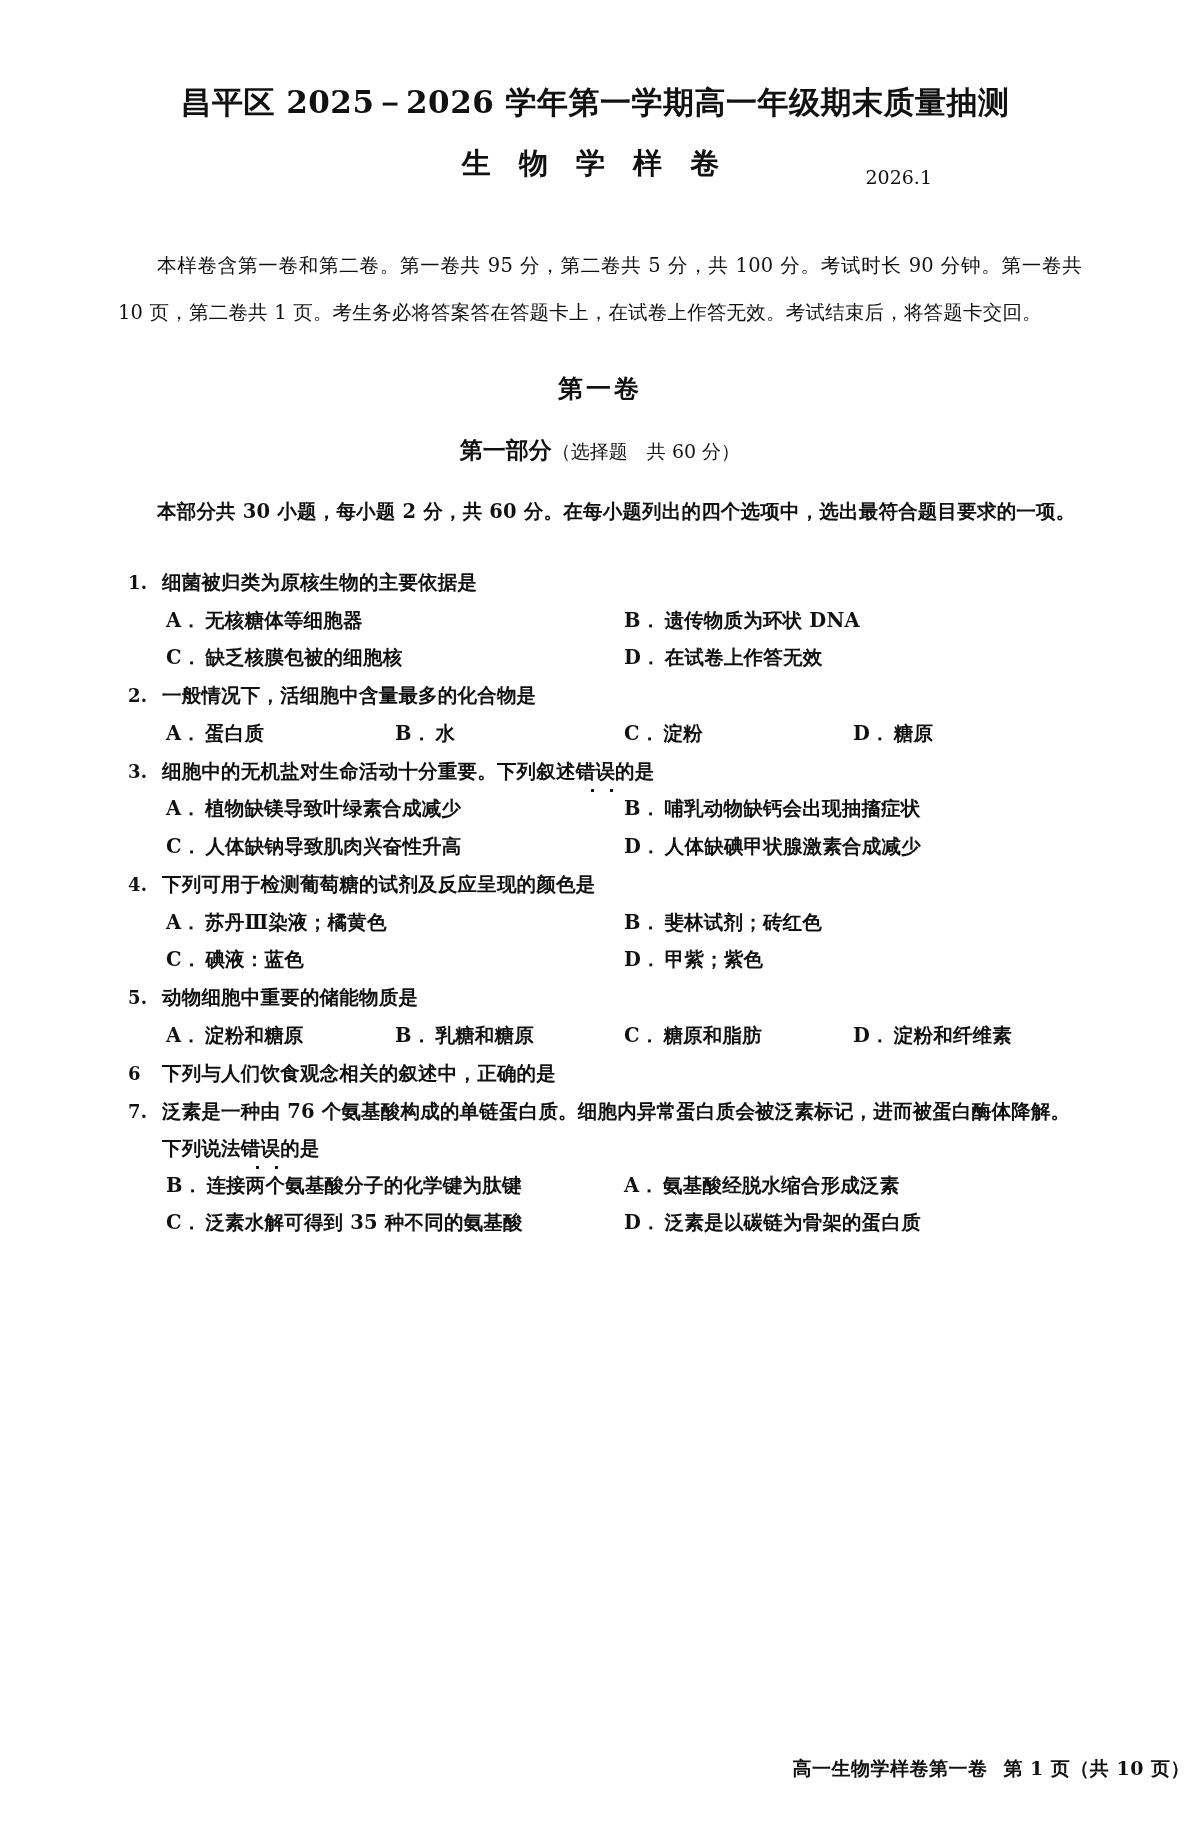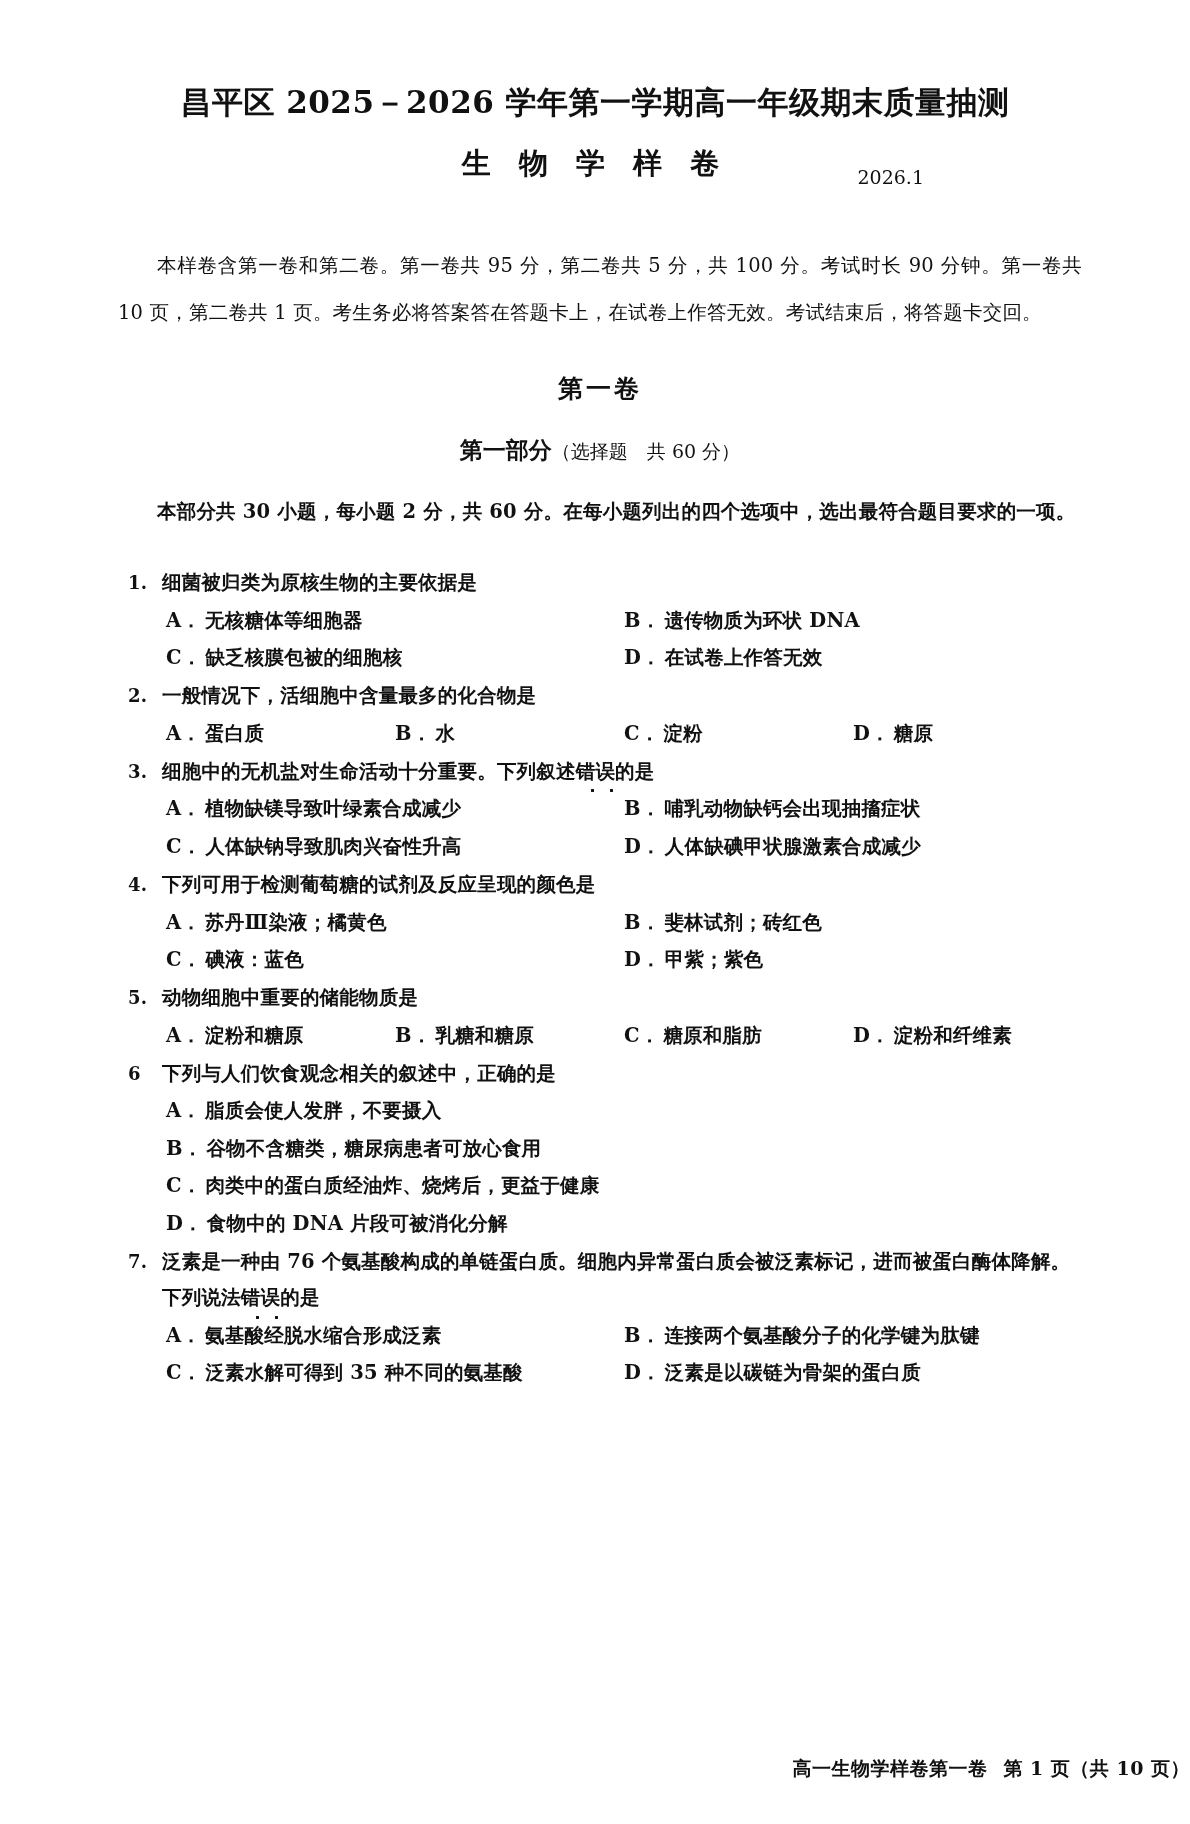--- a/index.html
+++ b/index.html
@@ -42,21 +42,21 @@
   .doc-subtitle {
     text-align: center;
     font-size: 29px;
     font-weight: bold;
     letter-spacing: 9px;
     line-height: 1.2;
     margin: 0;
   }
   .doc-date {
     position: absolute;
-    right: 266px;
+    right: 258px;
     bottom: 2px;
     font-size: 19px;
     font-weight: normal;
     font-family: "DejaVu Serif", "Liberation Serif", serif;
   }
 
   
   .content {
     padding-left: 118px;
     padding-right: 108px;
@@ -272,36 +272,30 @@
           <div class="opt"><span class="lbl">C．</span><span>糖原和脂肪</span></div>
           <div class="opt"><span class="lbl">D．</span><span>淀粉和纤维素</span></div>
         </div>
       </div>
 
       <div class="q-block">
         <div class="q-stem">
           <span class="q-num">6</span>
           <span class="q-text">下列与人们饮食观念相关的叙述中，正确的是</span>
         </div>
-        <div class="opts stack">
-          <div class="opt"><span class="lbl">A．</span><span>脂质会使人发胖，不要摄入</span></div>
-          <div class="opt"><span class="lbl">B．</span><span>谷物不含糖类，糖尿病患者可放心食用</span></div>
-          <div class="opt"><span class="lbl">C．</span><span>肉类中的蛋白质经油炸、烧烤后，更益于健康</span></div>
-          <div class="opt"><span class="lbl">D．</span><span>食物中的 DNA 片段可被消化分解</span></div>
-        </div>
       </div>
 
       <div class="q-block">
         <div class="q-stem">
           <span class="q-num">7.</span>
           <span class="q-text"><span>泛素是一种由 76 个氨基酸构成的单链蛋白质。细胞内异常蛋白质会被泛素标记，进而被蛋白酶体降解。下列说法</span><span class="dotted">错误</span><span>的是</span></span>
         </div>
         <div class="opts two-col">
+          <div class="opt"><span class="lbl">B．</span><span>连接两个氨基酸分子的化学键为肽键</span></div>
           <div class="opt"><span class="lbl">A．</span><span>氨基酸经脱水缩合形成泛素</span></div>
-          <div class="opt"><span class="lbl">B．</span><span>连接两个氨基酸分子的化学键为肽键</span></div>
           <div class="opt"><span class="lbl">C．</span><span>泛素水解可得到 35 种不同的氨基酸</span></div>
           <div class="opt"><span class="lbl">D．</span><span>泛素是以碳链为骨架的蛋白质</span></div>
         </div>
       </div>
 
     </div>
   </div>
 
   <div class="footer">
     <span>高一生物学样卷第一卷</span><span class="gap"></span><span>第 1 页（共 10 页）</span>

